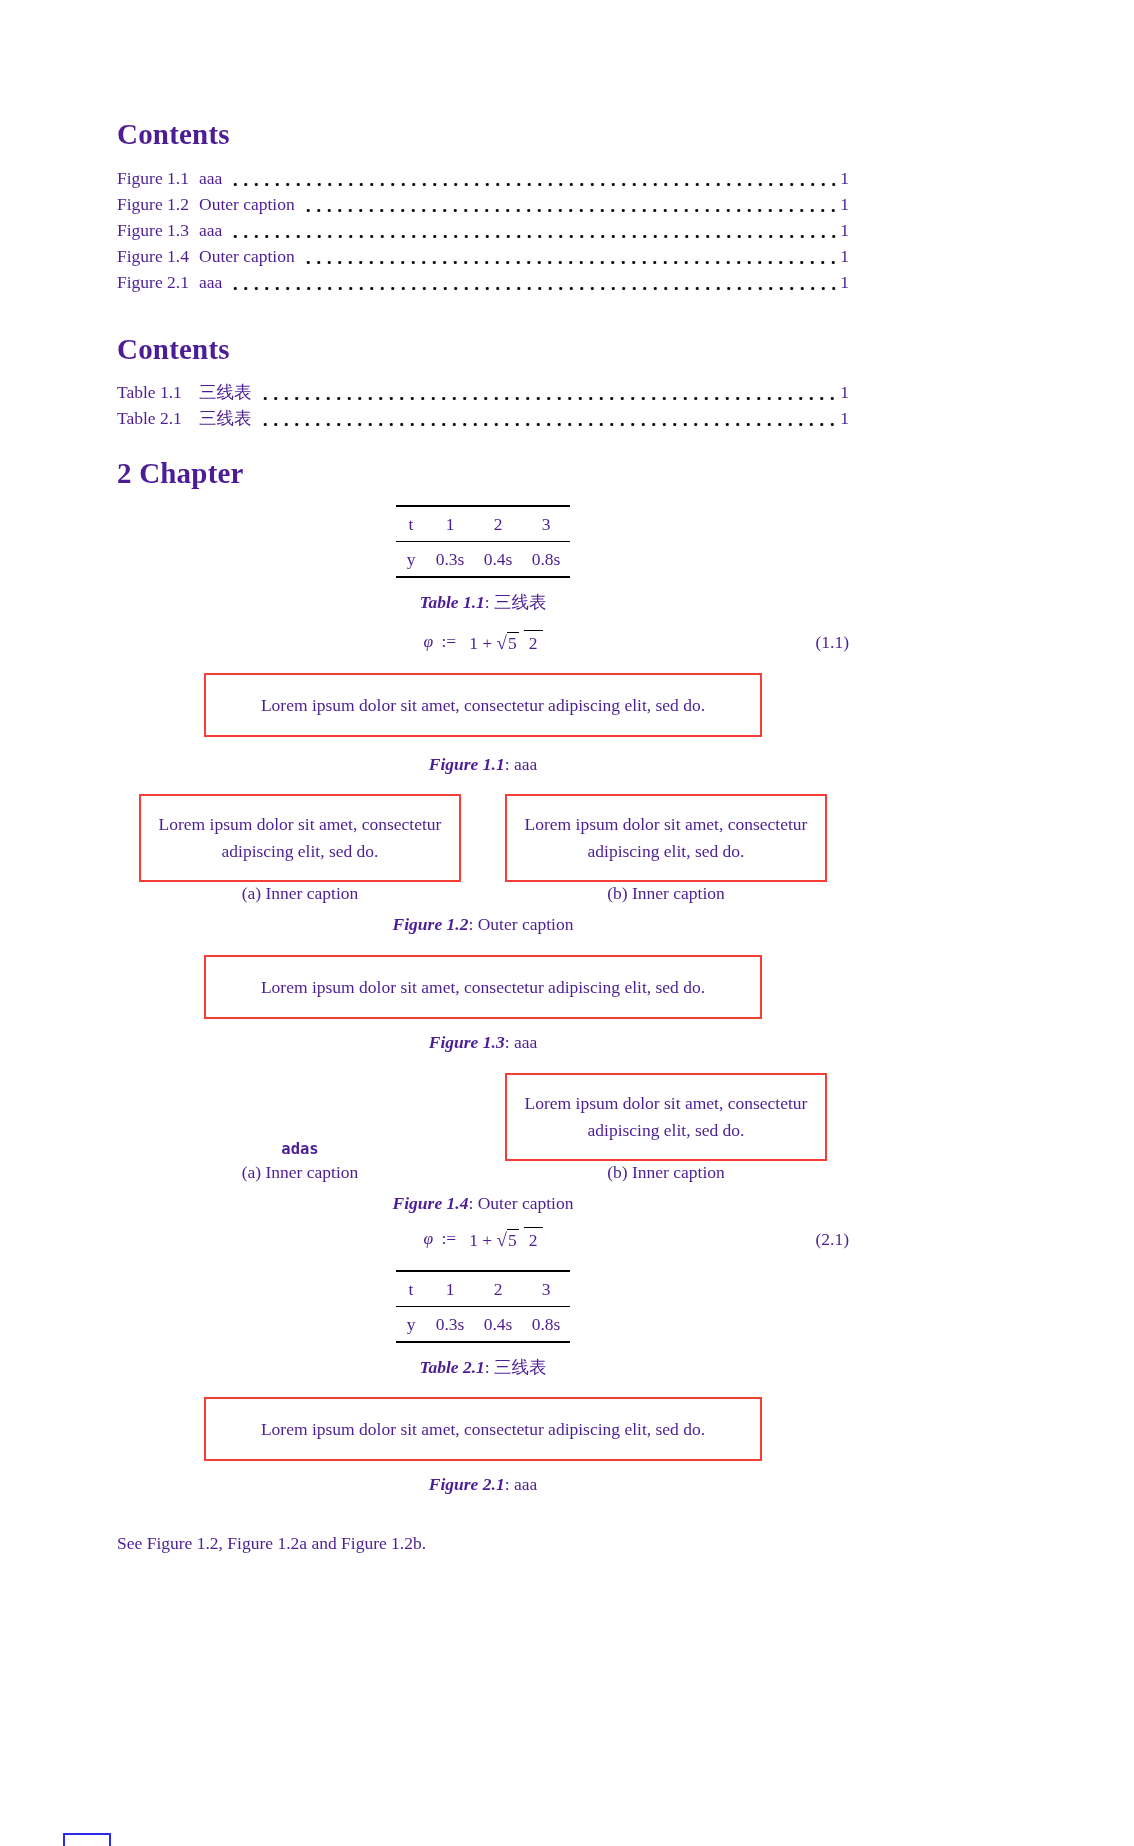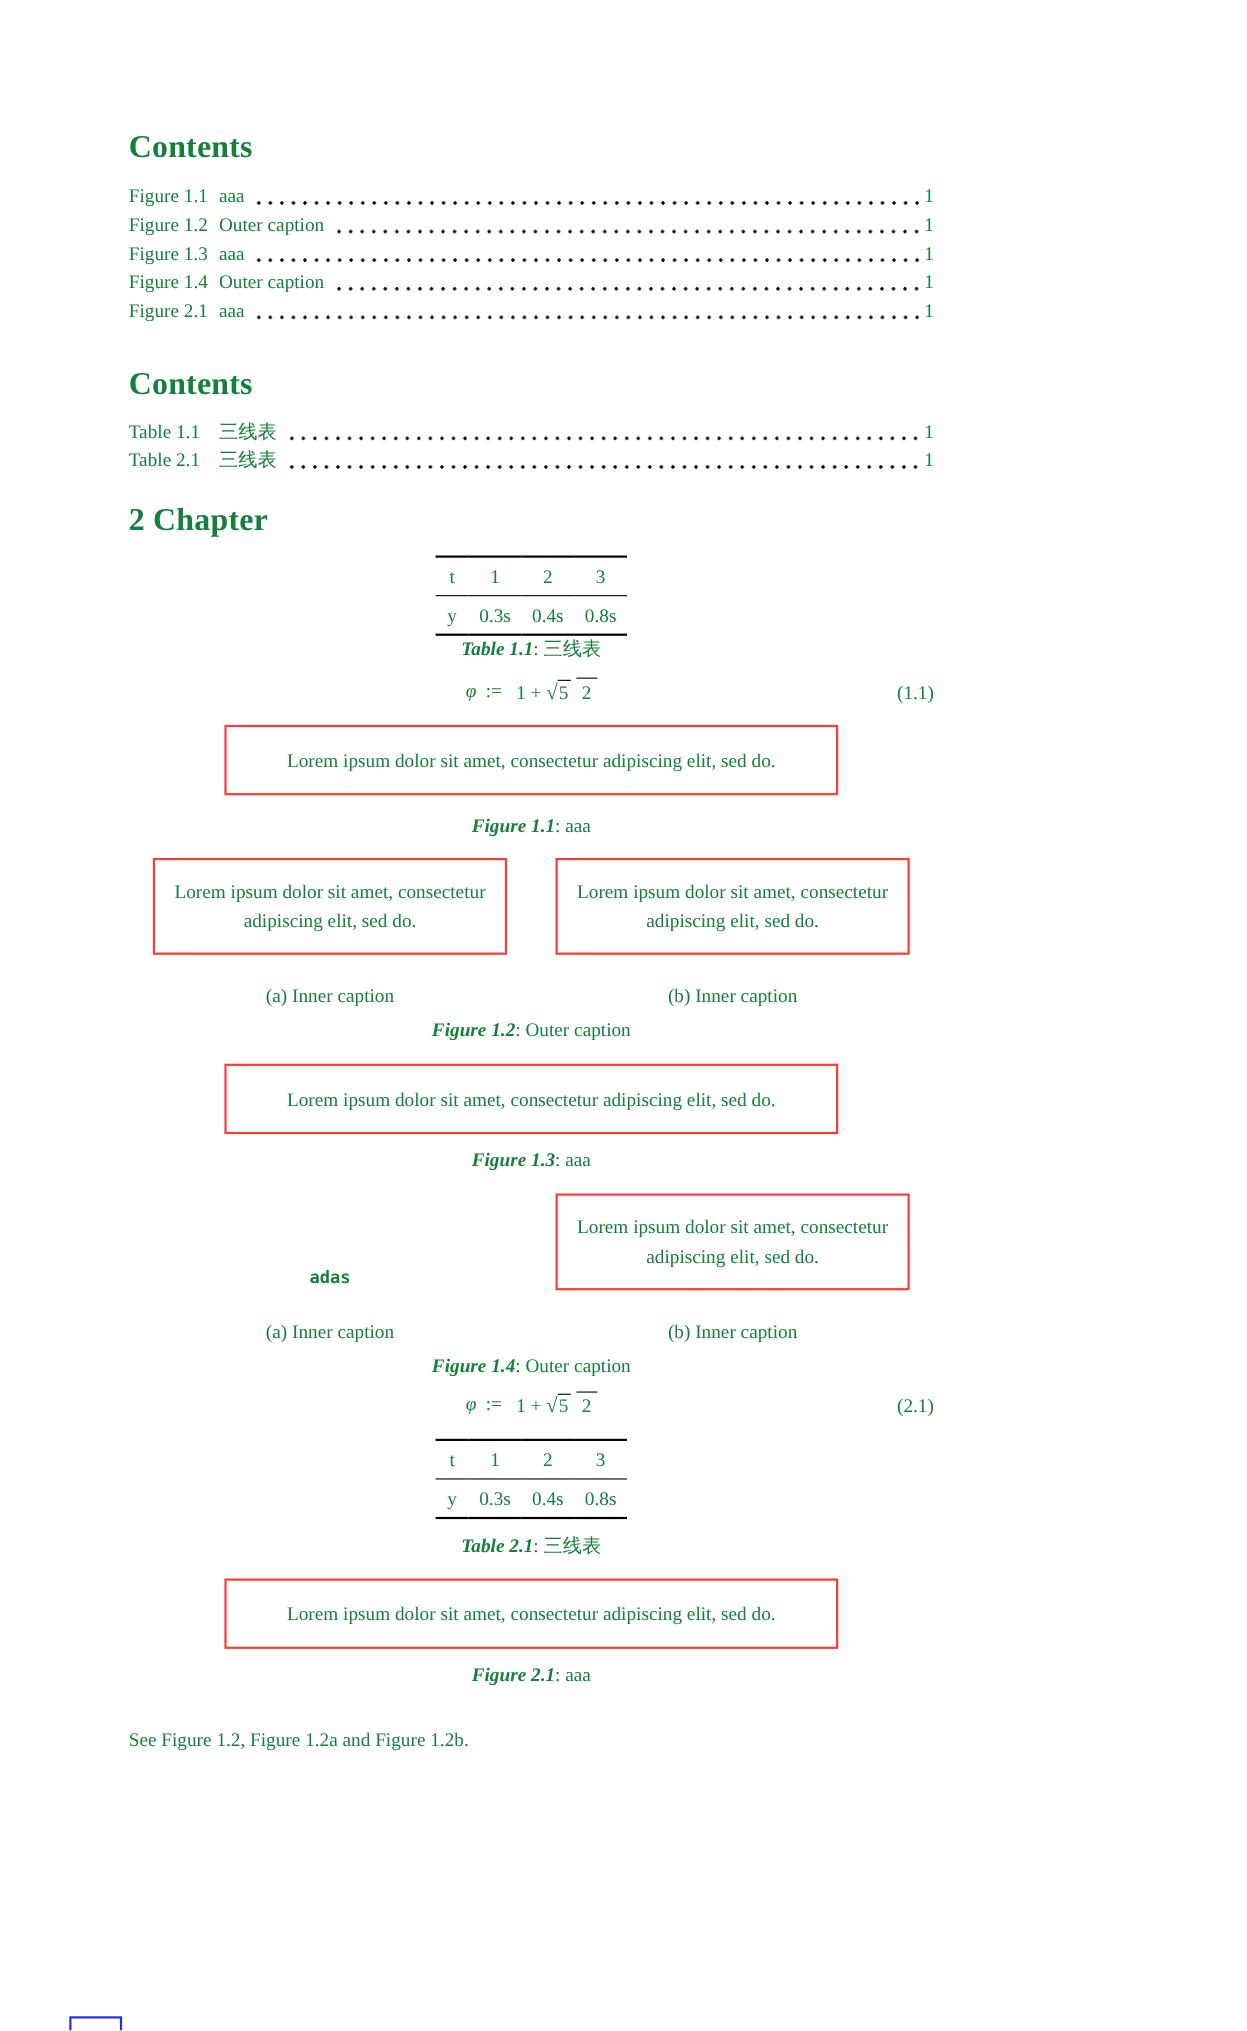--- a/index.html
+++ b/index.html
@@ -1,18 +1,18 @@
 <!DOCTYPE html>
 <html><head>
 <meta charset="utf-8">
 <style>
   html,body { margin:0; padding:0; background:#ffffff; }
   .page {
     position:relative; width:1134px; height:1846px; overflow:hidden;
-    box-sizing:border-box; background:#ffffff; color:#15803d;
+    box-sizing:border-box; background:#ffffff; color:#4c1d95;
     padding:118px 285px 0 117px;
     font-family:"Liberation Serif","DejaVu Serif",serif;
     font-size:17.5px; line-height:26px;
   }
   h1.doc-heading { font-size:29px; line-height:33px; margin:0; font-weight:bold; letter-spacing:0.2px; }
 
   
   .toc { margin-top:14px; }
   .toc-row { display:flex; align-items:baseline; height:26px; }
   .toc-label { flex:none; width:82px; }
@@ -46,21 +46,21 @@
 
   
   .figbox { border:2px solid #f53e36; box-sizing:border-box; width:558px; margin:0 auto;
     text-align:center; padding:17px 6px; line-height:26px; }
   .subrow { display:flex; }
   .subcol { width:366px; flex:none; }
   .subbox { border:2px solid #f53e36; box-sizing:border-box; width:322px; margin:0 auto;
     text-align:center; padding:15px 10px; line-height:27px; }
   .sub-plain { height:88px; display:flex; align-items:flex-end; justify-content:center;
     font-family:"DejaVu Sans Mono","Liberation Mono",monospace; font-weight:bold; font-size:15.5px; line-height:24px; }
-  .subcap { text-align:center; margin-top:26px; line-height:23px; }
+  .subcap { text-align:center; margin-top:0; line-height:23px; }
   .para { margin:0; line-height:23px; }
 
   .cursor-marker { position:absolute; left:63px; top:1833px; width:44px; height:13px;
     border:2px solid #2b2bf0; background:transparent; }
 </style>
 </head>
 <body>
 
 <div class="page">
 
@@ -127,21 +127,21 @@
     </thead>
     <tbody>
       <tr>
         <td class="c-t">y</td>
         <td class="c-n">0.3s</td>
         <td class="c-n">0.4s</td>
         <td class="c-n">0.8s</td>
       </tr>
     </tbody>
   </table>
-  <div class="caption" style="text-align:center;">
+  <div class="caption" style="margin-top:13px;text-align:center;">
     <span class="cap-label">Table 1.1</span><span>: 三线表</span>
   </div>
 
   <div class="equation" style="margin-top:14px;">
     <span class="eq-inner">
       <span class="eq-var">φ</span>
       <span class="eq-rel">:=</span><span class="frac"><span class="num"><span>1 +</span> <span class="radical">√</span><span class="radicand">5</span></span><span class="den">2</span></span>
     </span>
     <span class="eq-tag">(1.1)</span>
   </div>

